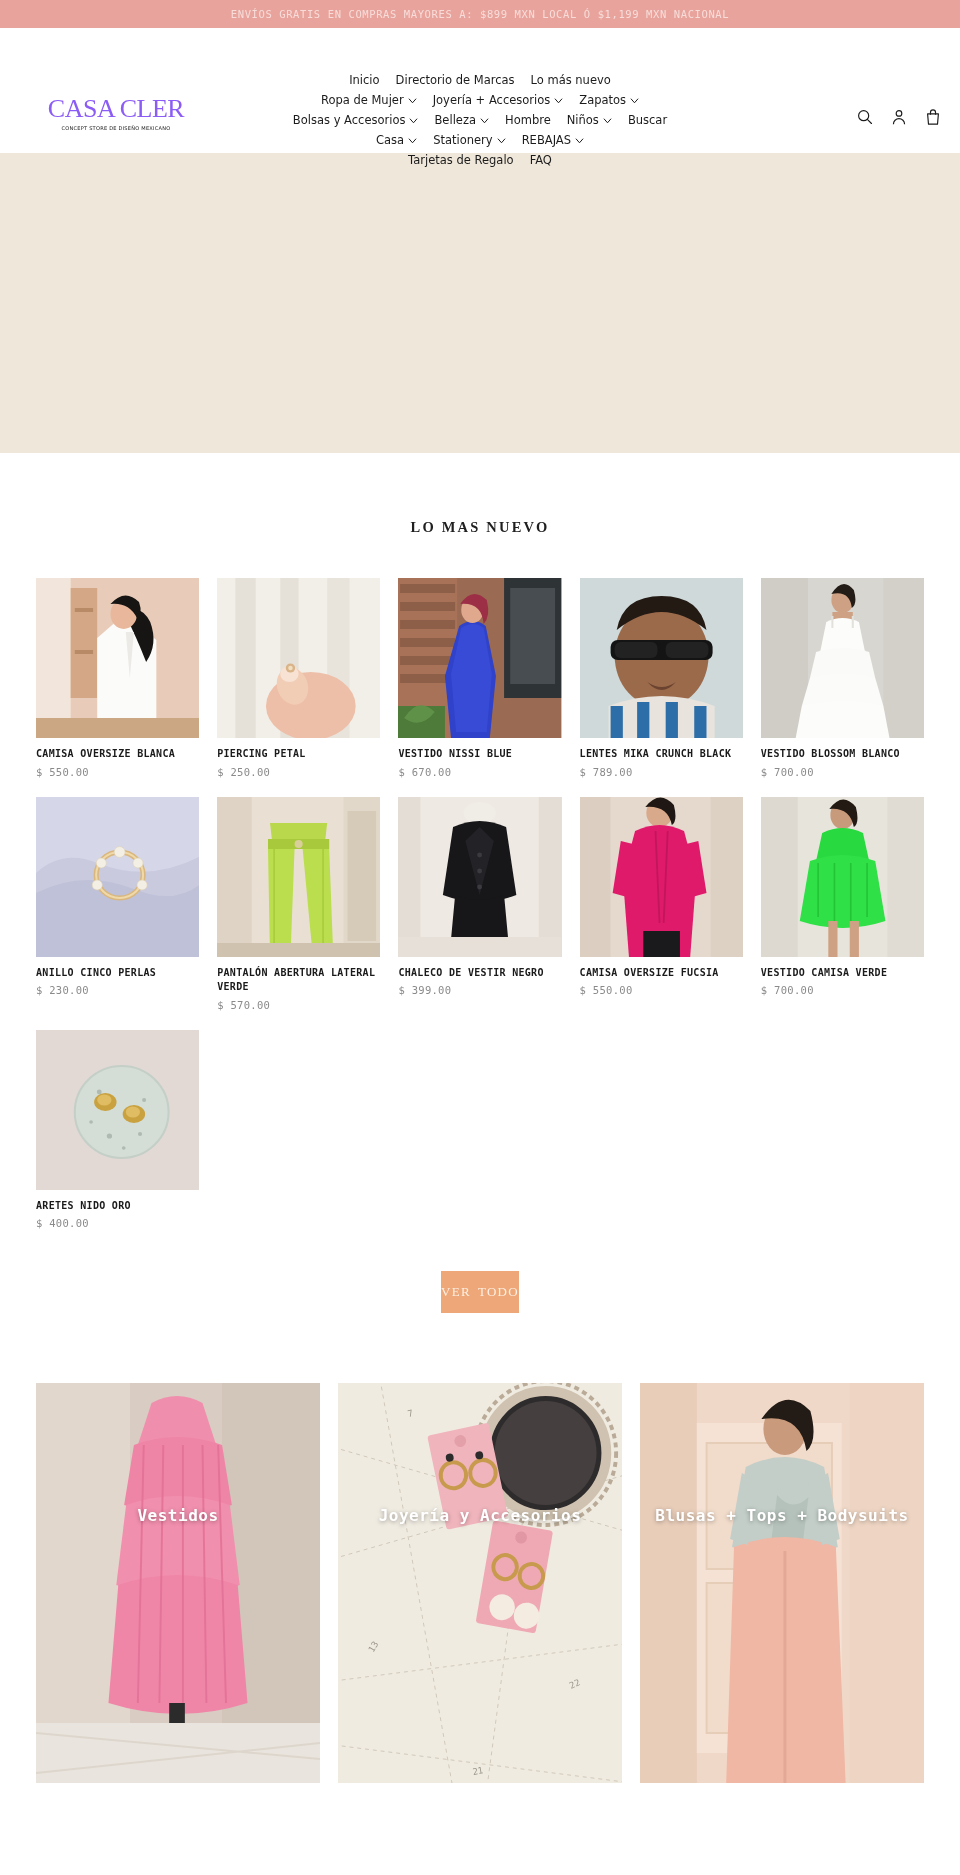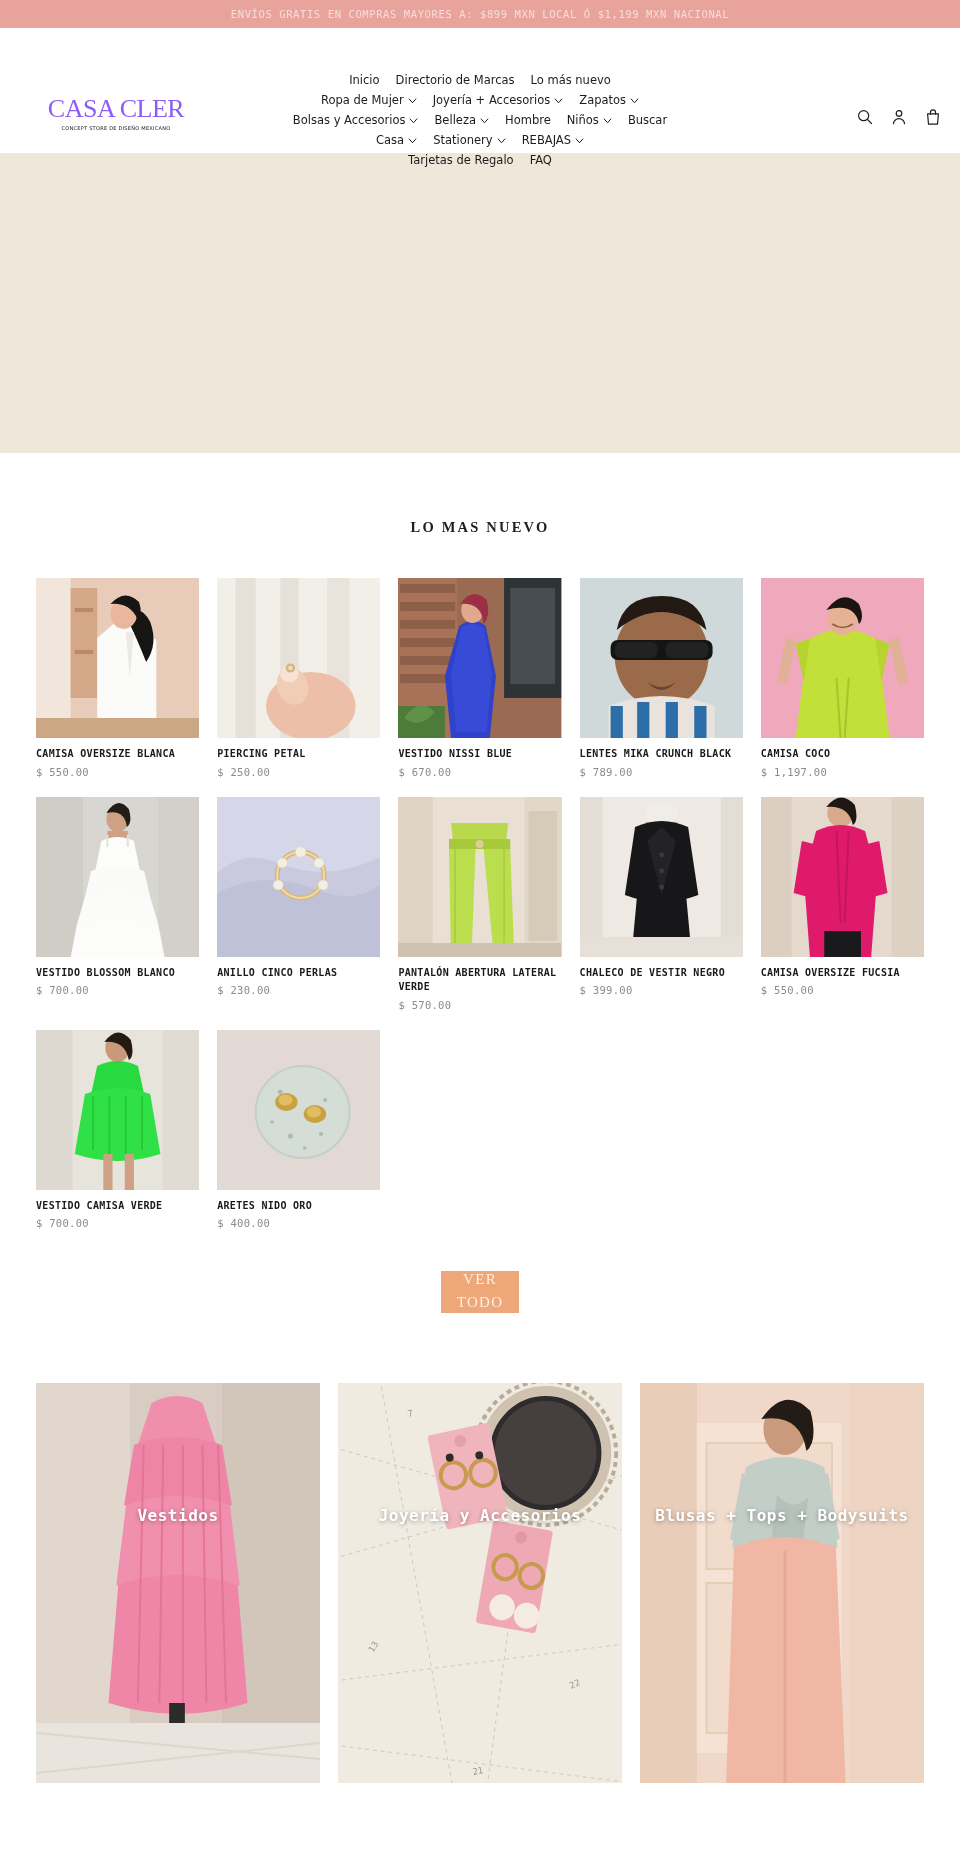--- a/index.html
+++ b/index.html
@@ -160,26 +160,25 @@
     display: flex;
     justify-content: center;
     margin-top: 42px;
   }
   .ver-todo {
     width: 78px;
     height: 42px;
     background: #eda778;
     color: #fdf0e4;
     font-family: "Liberation Serif", serif;
-    font-size: 15px;
+    font-size: 13px;
     letter-spacing: 1.3px;
     display: flex;
-    flex-direction: column;
     align-items: center;
-    justify-content: flex-end;
+    justify-content: space-between;
     line-height: 1.5;
     border: none;
     cursor: pointer;
   }
 
   
   .categories {
     width: 888px;
     margin: 70px auto 0;
     display: grid;
@@ -436,38 +435,20 @@
               <rect x="56" y="124" width="12" height="36"></rect>
             <rect x="84" y="124" width="12" height="36"></rect>
               <rect x="112" y="128" width="12" height="32"></rect>
           </g>
         </svg>
       </div>
       <div class="card-title">LENTES MIKA CRUNCH BLACK</div>
       <div class="card-price">$ 789.00</div>
     </div>
 
-    <div class="card">
-      <div class="card-img">
-        <svg viewBox="0 0 160 160" preserveAspectRatio="none">
-          <rect width="160" height="160" fill="#f0a8bd"></rect>
-          <path d="M46 62 q34 -22 68 0 l12 98 h-92 Z" fill="#c3df3a"></path>
-          <path d="M34 66 l14 -6 l-6 44 Z" fill="#b6d32f"></path>
-          <path d="M126 66 l-14 -6 l6 44 Z" fill="#b6d32f"></path>
-          <ellipse cx="80" cy="40" rx="15" ry="17" fill="#e6b194"></ellipse>
-          <path d="M64 32 q16 -22 32 -6 q6 14 0 20 q-4 -22 -32 -14 Z" fill="#1b1512"></path>
-          <path d="M70 46 q10 7 20 0" stroke="#8f5a4a" stroke-width="1.6" fill="none"></path>
-          <rect x="20" y="60" width="10" height="46" fill="#e0b097" transform="rotate(12 25 83)"></rect>
-          <rect x="130" y="60" width="10" height="46" fill="#e0b097" transform="rotate(-12 135 83)"></rect>
-          <path d="M74 100 l4 60 M86 100 l-4 60" stroke="#a8c42c" stroke-width="2"></path>
-        </svg>
-      </div>
-      <div class="card-title">CAMISA COCO</div>
-      <div class="card-price">$ 1,197.00</div>
-    </div>
 
     <div class="card">
       <div class="card-img">
         <svg viewBox="0 0 160 160" preserveAspectRatio="none">
           <rect width="160" height="160" fill="#d8d6d0"></rect>
           <rect x="0" y="0" width="46" height="160" fill="#cfcdc6"></rect>
           <rect x="120" y="0" width="40" height="160" fill="#d2d0c9"></rect>
           <ellipse cx="80" cy="22" rx="11" ry="13" fill="#cfa184"></ellipse>
           <path d="M69 16 q11 -18 22 -4 q4 14 -2 18 q-2 -18 -20 -14 Z" fill="#241c16"></path>
           <rect x="70" y="34" width="20" height="16" fill="#cfa184"></rect>

